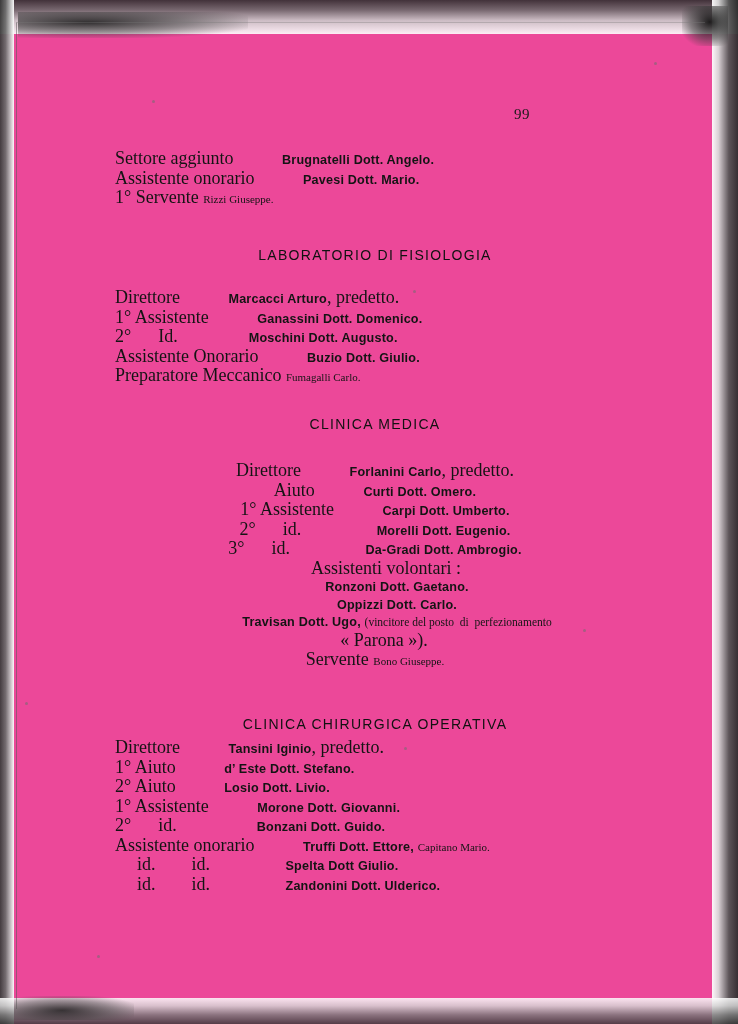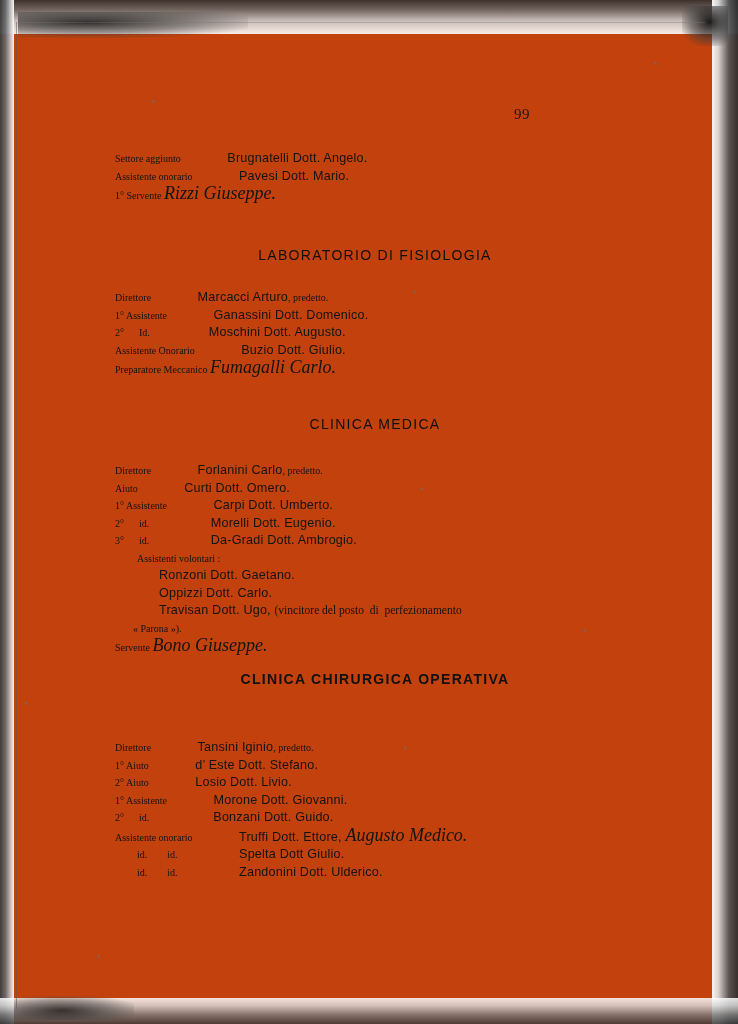--- a/index.html
+++ b/index.html
@@ -4,21 +4,21 @@
 <style>
   html, body {
     margin: 0;
     padding: 0;
     background: #6a6a6a;
   }
   .page {
     position: relative;
     width: 738px;
     height: 1024px;
-    background: #c2410c;
+    background: #ec4899;
     overflow: hidden;
     font-family: "Liberation Serif", serif;
     color: #1a1a1a;
   }
   
   .scan-edge-left {
     position: absolute;
     left: 0; top: 0;
     width: 14px; height: 1024px;
     background: linear-gradient(90deg, #3b3b3b 0%, #6d6d6d 40%, #ffffff 100%);
@@ -91,29 +91,29 @@
     left: 115px;
     width: 520px;
   }
 
   .line {
     font-size: 12.5px;
     line-height: 17.5px;
     white-space: pre;
     color: #141414;
   }
-  .line .lt { font-family: "Liberation Serif", serif; font-size: 10px; }
+  .line .lt { font-family: "Liberation Serif", serif; font-size: 18px; }
   .line .nm {
     font-family: "Liberation Sans", sans-serif;
-    font-weight: normal;
+    font-weight: bold;
     font-size: 12.6px;
     letter-spacing: .2px;
     padding-left: 44px;
   }
-  .line .it { font-style: italic; font-size: 18px; }
+  .line .it { font-size: 11px; }
   .line .sm { font-size: 11.5px; }
 
   .section-head {
     position: absolute;
     left: 115px;
     width: 520px;
     text-align: center;
     font-family: "Liberation Sans", sans-serif;
     font-size: 14px;
     letter-spacing: 1.3px;
@@ -165,40 +165,40 @@
     <div id="sections-root">
         <div class="section-head" style="top: 247px;">LABORATORIO DI FISIOLOGIA</div>
         <div class="block" style="top: 289px;">
           <div class="line"><span class="lt">Direttore </span><span class="nm">Marcacci Arturo</span><span class="lt">, predetto.</span></div>
           <div class="line"><span class="lt">1° Assistente </span><span class="nm">Ganassini Dott. Domenico.</span></div>
           <div class="line"><span class="lt">2°      Id.      </span><span class="nm">Moschini Dott. Augusto.</span></div>
           <div class="line"><span class="lt">Assistente Onorario </span><span class="nm">Buzio Dott. Giulio.</span></div>
           <div class="line"><span class="lt">Preparatore Meccanico </span><span class="it">Fumagalli Carlo.</span></div>
         </div>
         <div class="section-head" style="top: 416px;">CLINICA MEDICA</div>
-        <div class="block" style="top: 462px;">
+        <div class="block" style="top: 462px; text-align: center;">
           <div class="line"><span class="lt">Direttore </span><span class="nm">Forlanini Carlo</span><span class="lt">, predetto.</span></div>
           <div class="line"><span class="lt">Aiuto </span><span class="nm">Curti Dott. Omero.</span></div>
           <div class="line"><span class="lt">1° Assistente </span><span class="nm">Carpi Dott. Umberto.</span></div>
           <div class="line"><span class="lt">2°      id.       </span><span class="nm">Morelli Dott. Eugenio.</span></div>
           <div class="line"><span class="lt">3°      id.       </span><span class="nm">Da-Gradi Dott. Ambrogio.</span></div>
           <div class="line indent1"><span class="lt">Assistenti volontari :</span></div>
           <div class="line"><span class="nm">Ronzoni Dott. Gaetano.</span></div>
           <div class="line"><span class="nm">Oppizzi Dott. Carlo.</span></div>
           <div class="line"><span class="nm">Travisan Dott. Ugo, </span><span class="sm">(vincitore del posto  di  perfezionamento</span></div>
           <div class="line indent2"><span class="lt">« Parona »).</span></div>
           <div class="line"><span class="lt">Servente </span><span class="it">Bono Giuseppe.</span></div>
         </div>
-        <div class="section-head" style="top: 671px; font-weight: bold;">CLINICA CHIRURGICA OPERATIVA</div>
+        <div class="section-head" style="top: 716px;">CLINICA CHIRURGICA OPERATIVA</div>
         <div class="block" style="top: 739px;">
           <div class="line"><span class="lt">Direttore </span><span class="nm">Tansini Iginio</span><span class="lt">, predetto.</span></div>
           <div class="line"><span class="lt">1° Aiuto </span><span class="nm">d’ Este Dott. Stefano.</span></div>
           <div class="line"><span class="lt">2° Aiuto </span><span class="nm">Losio Dott. Livio.</span></div>
           <div class="line"><span class="lt">1° Assistente </span><span class="nm">Morone Dott. Giovanni.</span></div>
           <div class="line"><span class="lt">2°      id.        </span><span class="nm">Bonzani Dott. Guido.</span></div>
-          <div class="line"><span class="lt">Assistente onorario </span><span class="nm">Truffi Dott. Ettore, </span><span class="it">Augusto Medico.</span></div>
+          <div class="line"><span class="lt">Assistente onorario </span><span class="nm">Truffi Dott. Ettore, </span><span class="it">Capitano Mario.</span></div>
           <div class="line indent1"><span class="lt">id.        id.       </span><span class="nm">Spelta Dott Giulio.</span></div>
           <div class="line indent1"><span class="lt">id.        id.       </span><span class="nm">Zandonini Dott. Ulderico.</span></div>
         </div>
       </div>
 
   </div>
 </div>
 
 </body></html>

